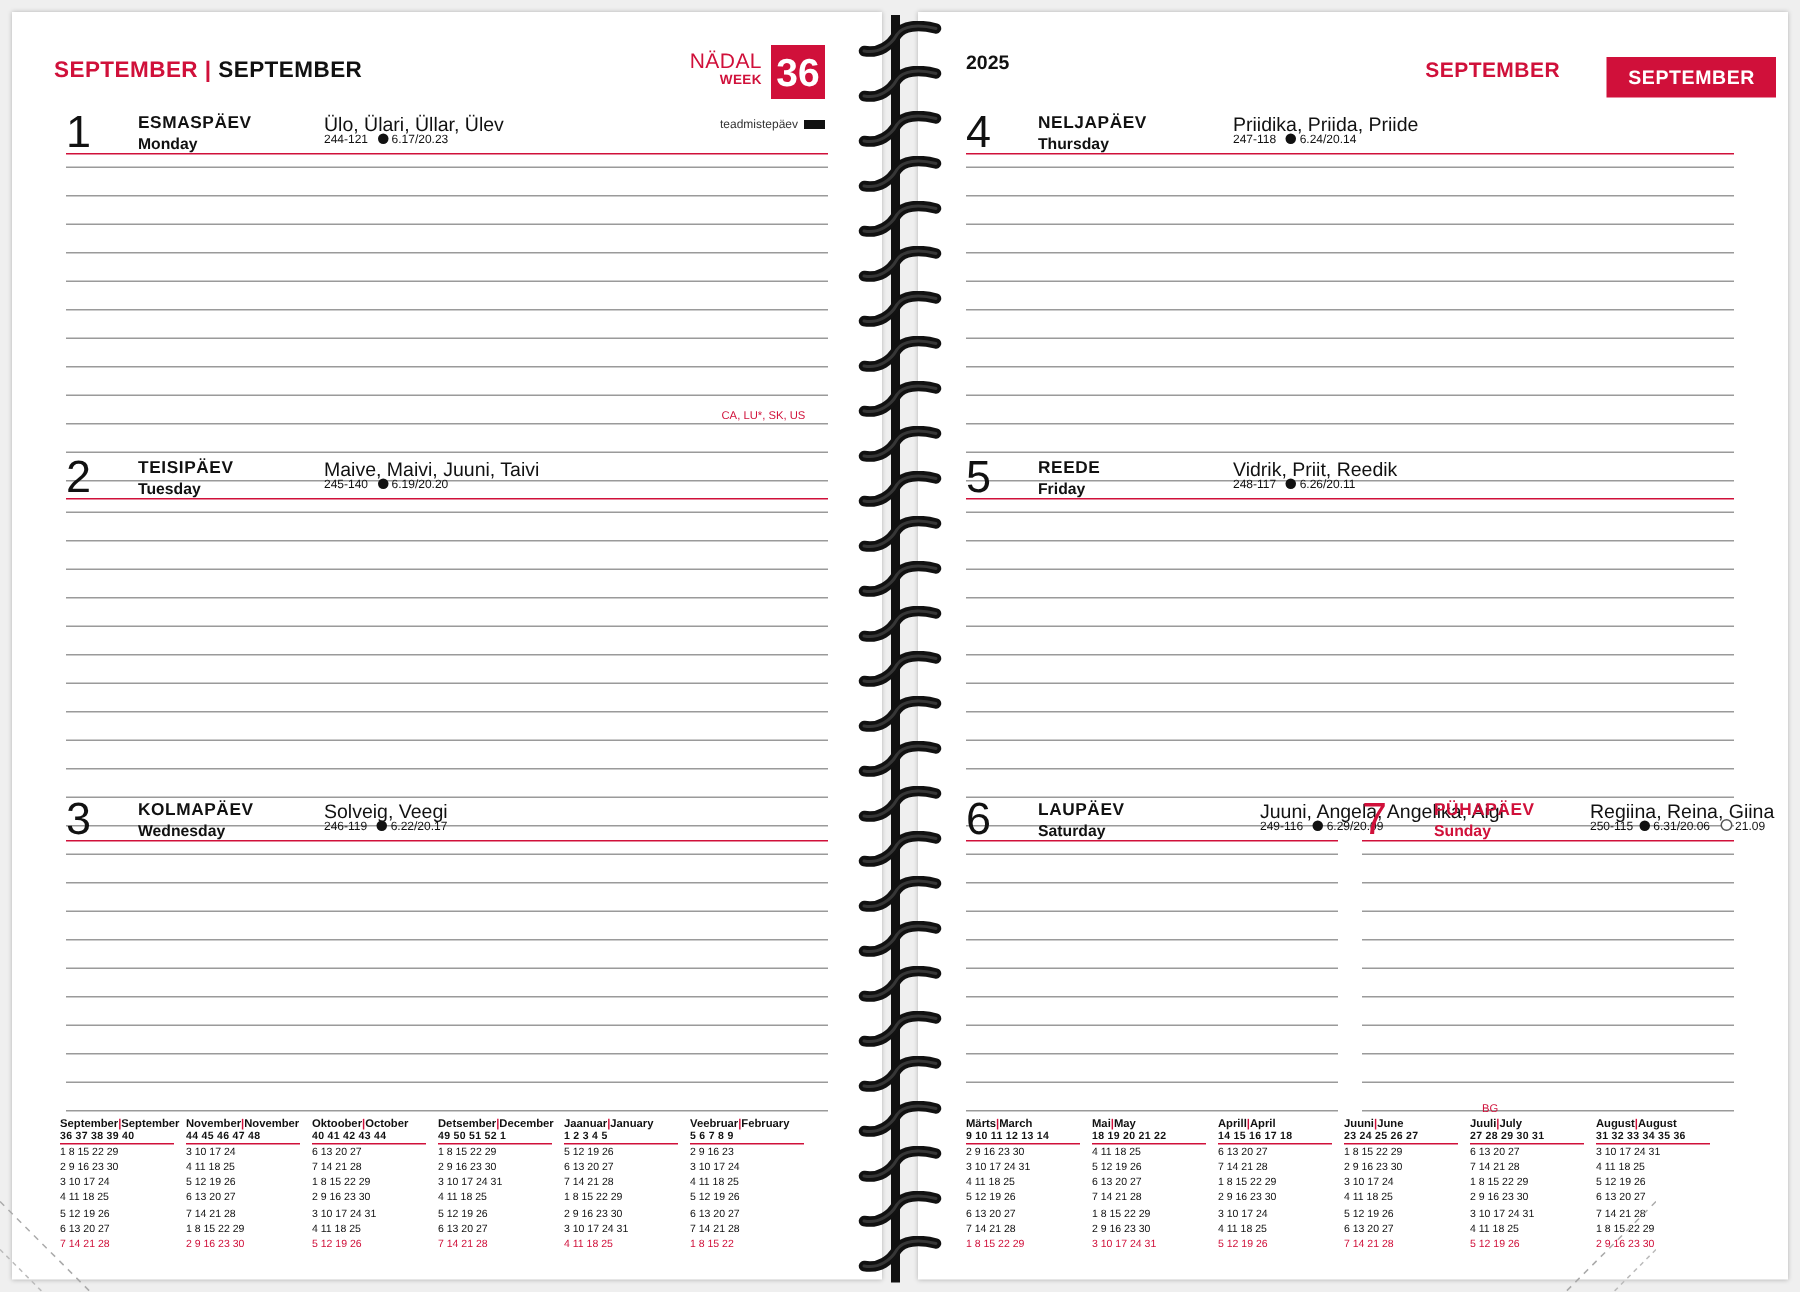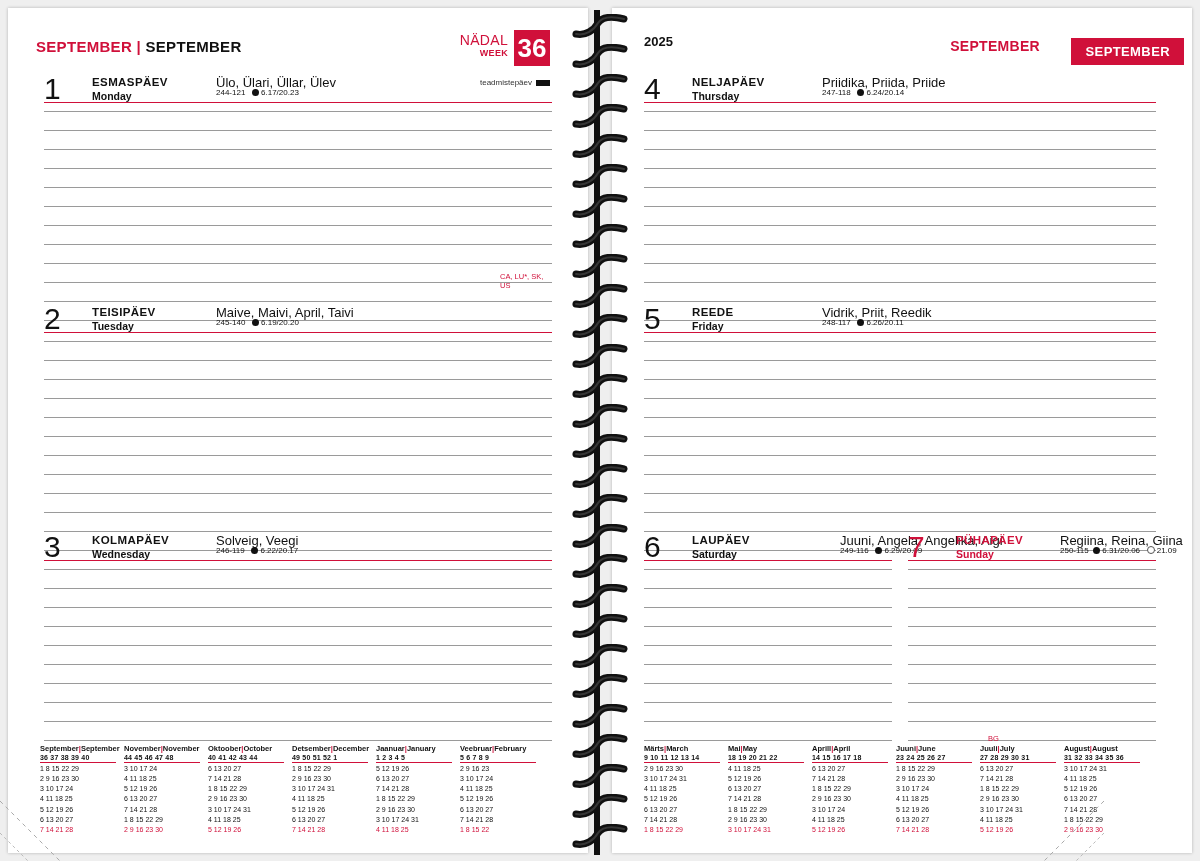--- a/index.html
+++ b/index.html
@@ -124,28 +124,28 @@
           <div class="ln"></div>
           <div class="sp"></div>
         <div class="ln"></div>
           <div class="sp"></div>
           <div class="ln"></div>
           <div class="sp"></div>
         <div class="ln"></div>
           <div class="sp"></div>
           <div class="ln"></div>
       </div>
-      <div class="holiday" style="left:456px;top:192px;">CA, LU*, SK, US</div>
+      <div class="holiday" style="left:437px;top:192px;">CA, LU*, SK, US</div>
     </div>
 
     <div class="day" style="left:36px;top:302px;width:508px;">
       <div class="daynum">2</div>
       <div class="dayname">TEISIPÄEV</div>
       <div class="dayname2">Tuesday</div>
-      <div class="names" style="left:172px;top:-5px;">Maive, Maivi, April, Taivi</div>
+      <div class="names" style="left:172px;top:-5px;">Maive, Maivi, Juuni, Taivi</div>
       <div class="dayinfo" style="left:172px;top:8px;">
         <span>245-140</span>
         &nbsp;&nbsp;<span class="sunicon"></span><span>6.19/20.20</span>
       </div>
       <div class="redline" style="left:0;top:22px;width:508px;"></div>
       <div class="lines" style="left:0;top:31px;width:508px;">
         <div class="ln"></div>
           <div class="sp"></div>
           <div class="ln"></div>
           <div class="sp"></div>

